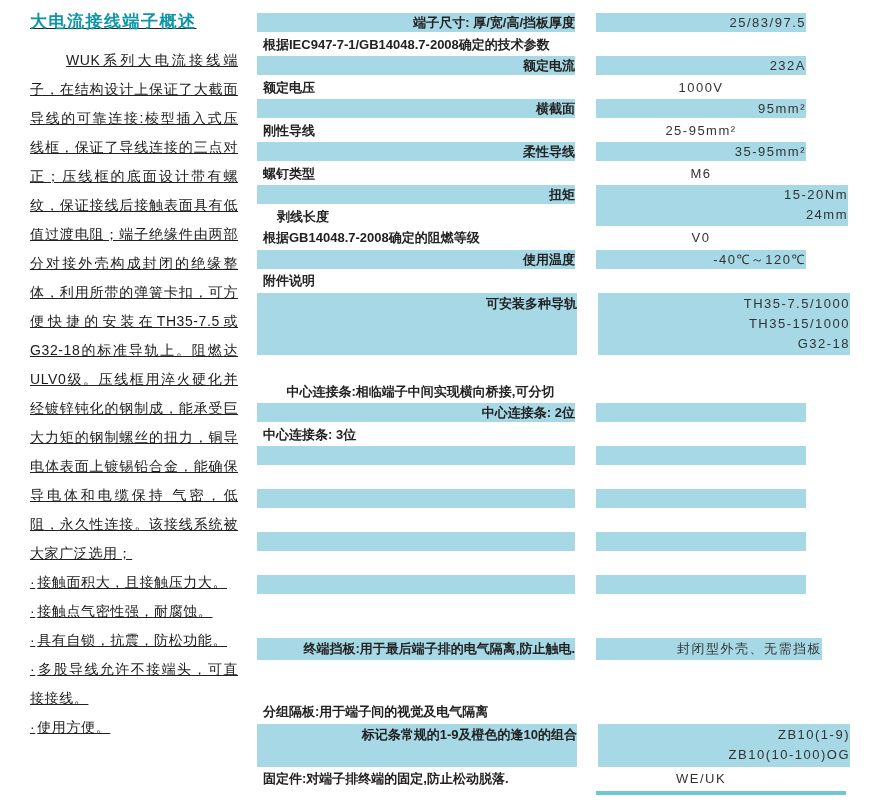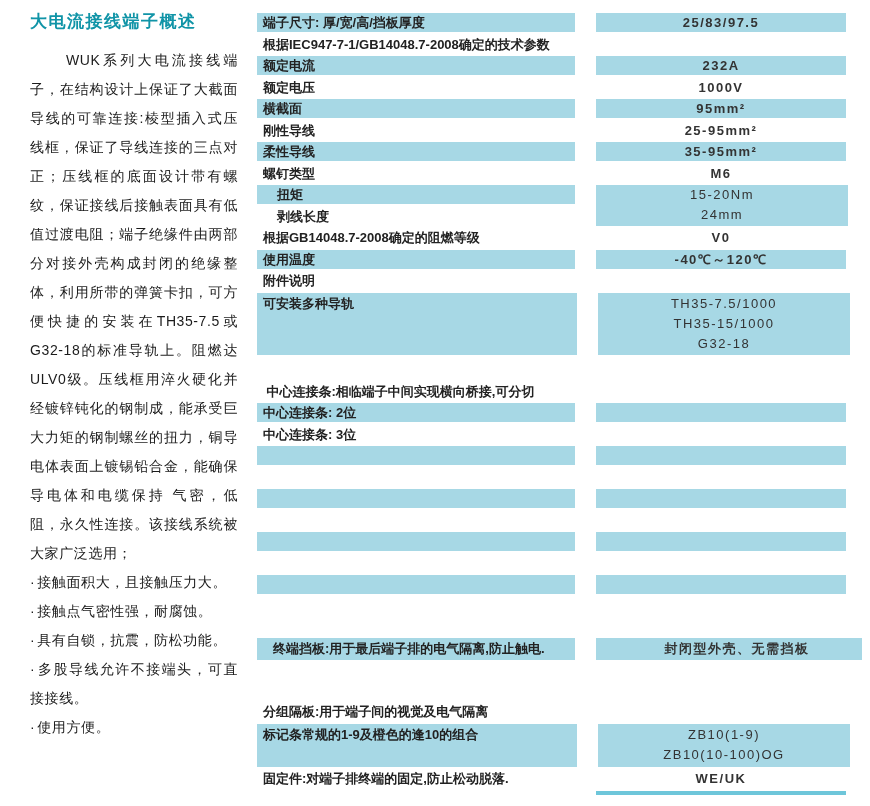--- a/index.html
+++ b/index.html
@@ -2,21 +2,21 @@
 <html><head>
 <meta charset="utf-8">
 <style>
   html,body{margin:0;padding:0;}
   body{
     width:870px;height:806px;position:relative;background:#ffffff;
     font-family:"Liberation Sans", sans-serif;color:#222;
     overflow:hidden;
   }
   
-  .intro{position:absolute;left:30px;top:10px;width:208px;}
+  .intro{position:absolute;left:30px;top:10px;width:208px;text-decoration:underline;}
   .intro-title{
     font-size:17px;font-weight:bold;color:#1094a7;
     letter-spacing:1.5px;margin:0 0 13px 0;
   }
   .intro-para{
     font-size:14px;line-height:29px;text-align:justify;
     text-indent:36px;letter-spacing:0.6px;margin:0;color:#1b1b1b;
   }
   .intro-bullet{
     font-size:14px;line-height:29px;text-align:justify;
@@ -25,36 +25,35 @@
   .intro-bullet .dot{margin-right:2px;}
   
   .spec{position:absolute;left:257px;top:13px;width:596px;}
   .row{display:flex;margin-bottom:2.5px;}
   .cell-l{
     width:318px;height:19px;line-height:19px;flex:none;
     font-size:13px;font-weight:bold;padding-left:6px;box-sizing:border-box;
     white-space:nowrap;color:#222;
   }
   .cell-r{
-    width:250px;height:19px;line-height:19px;flex:none;margin-left:21px;
+    width:210px;height:19px;line-height:19px;flex:none;margin-left:21px;
     text-align:center;font-size:13px;letter-spacing:1.5px;color:#333;
     white-space:nowrap;
-    font-weight:bold;
-  }
-  .teal{background:#a7d8e5;}
+  }
+  .teal{background:#a7d8e5;text-align:right;}
   .spacer{height:19px;}
   
   .grp{display:flex;margin-bottom:2.5px;}
   .grp .lcol{width:318px;flex:none;}
   .grp .lcol .cell-l{width:318px;padding-left:20px;}
   .grp .lcol .cell-l:first-child{margin-bottom:2.5px;}
   .rblock{
     width:252px;flex:none;margin-left:21px;
     display:flex;flex-direction:column;justify-content:center;
-    text-align:center;font-size:13px;letter-spacing:1.5px;color:#333;
+    font-size:13px;letter-spacing:1.5px;color:#333;
   }
   .rblock.h40{height:40.5px;}
   .rblock.h62{height:62px;}
   .rblock.h43{height:43px;}
   .rblock div{line-height:20px;}
   .lblock{
     width:320px;flex:none;font-size:13px;font-weight:bold;
     padding:1px 0 0 6px;box-sizing:border-box;white-space:nowrap;color:#222;
   }
   .lblock.h62{height:62px;line-height:19px;}

